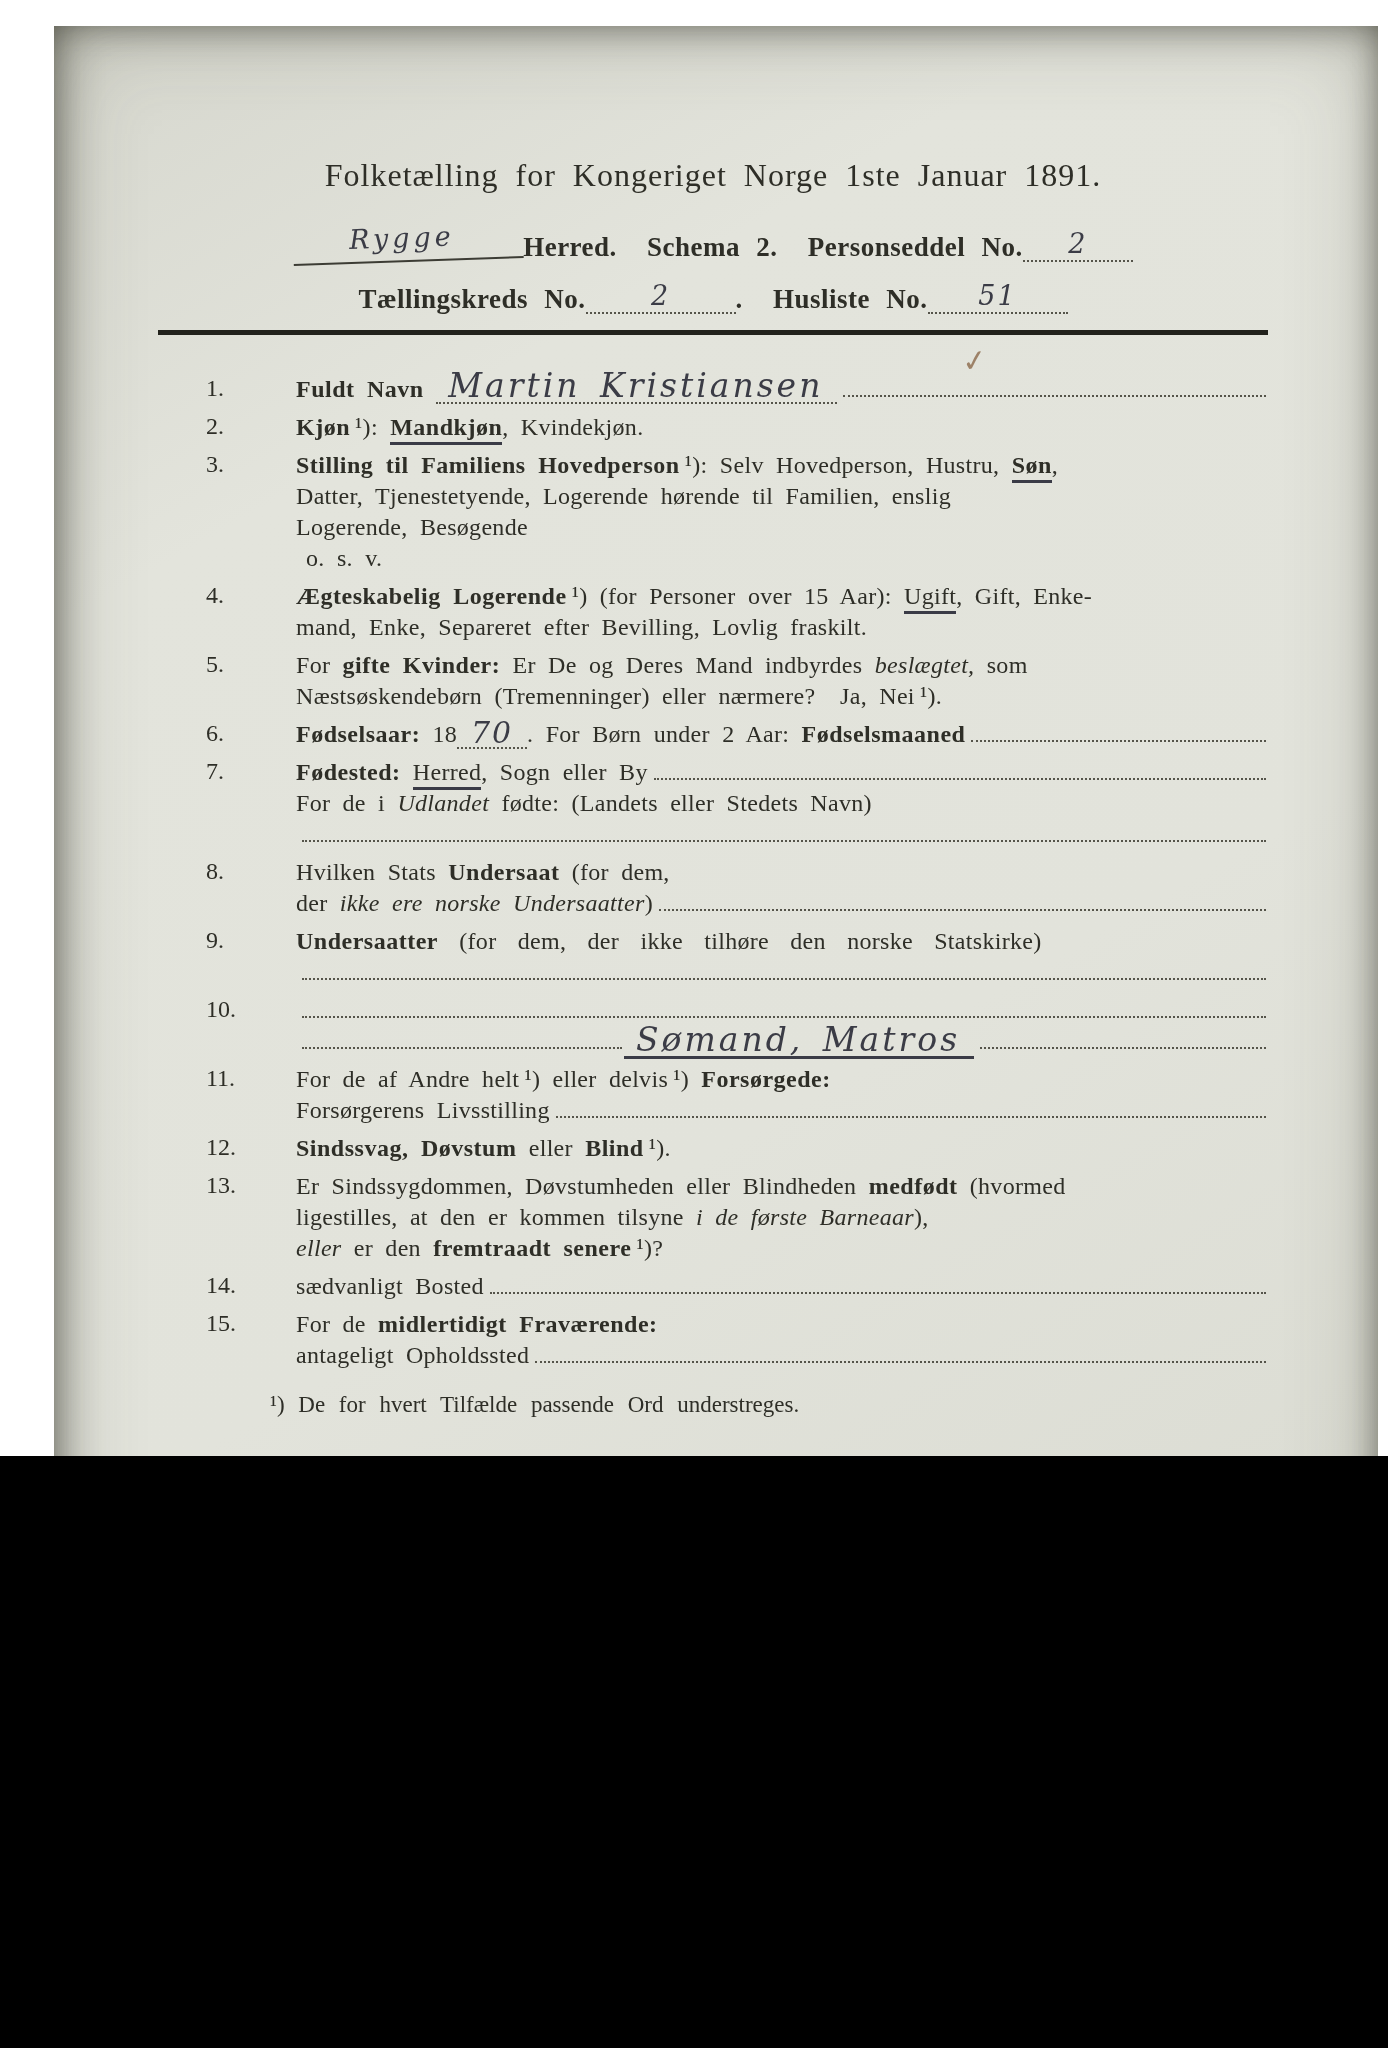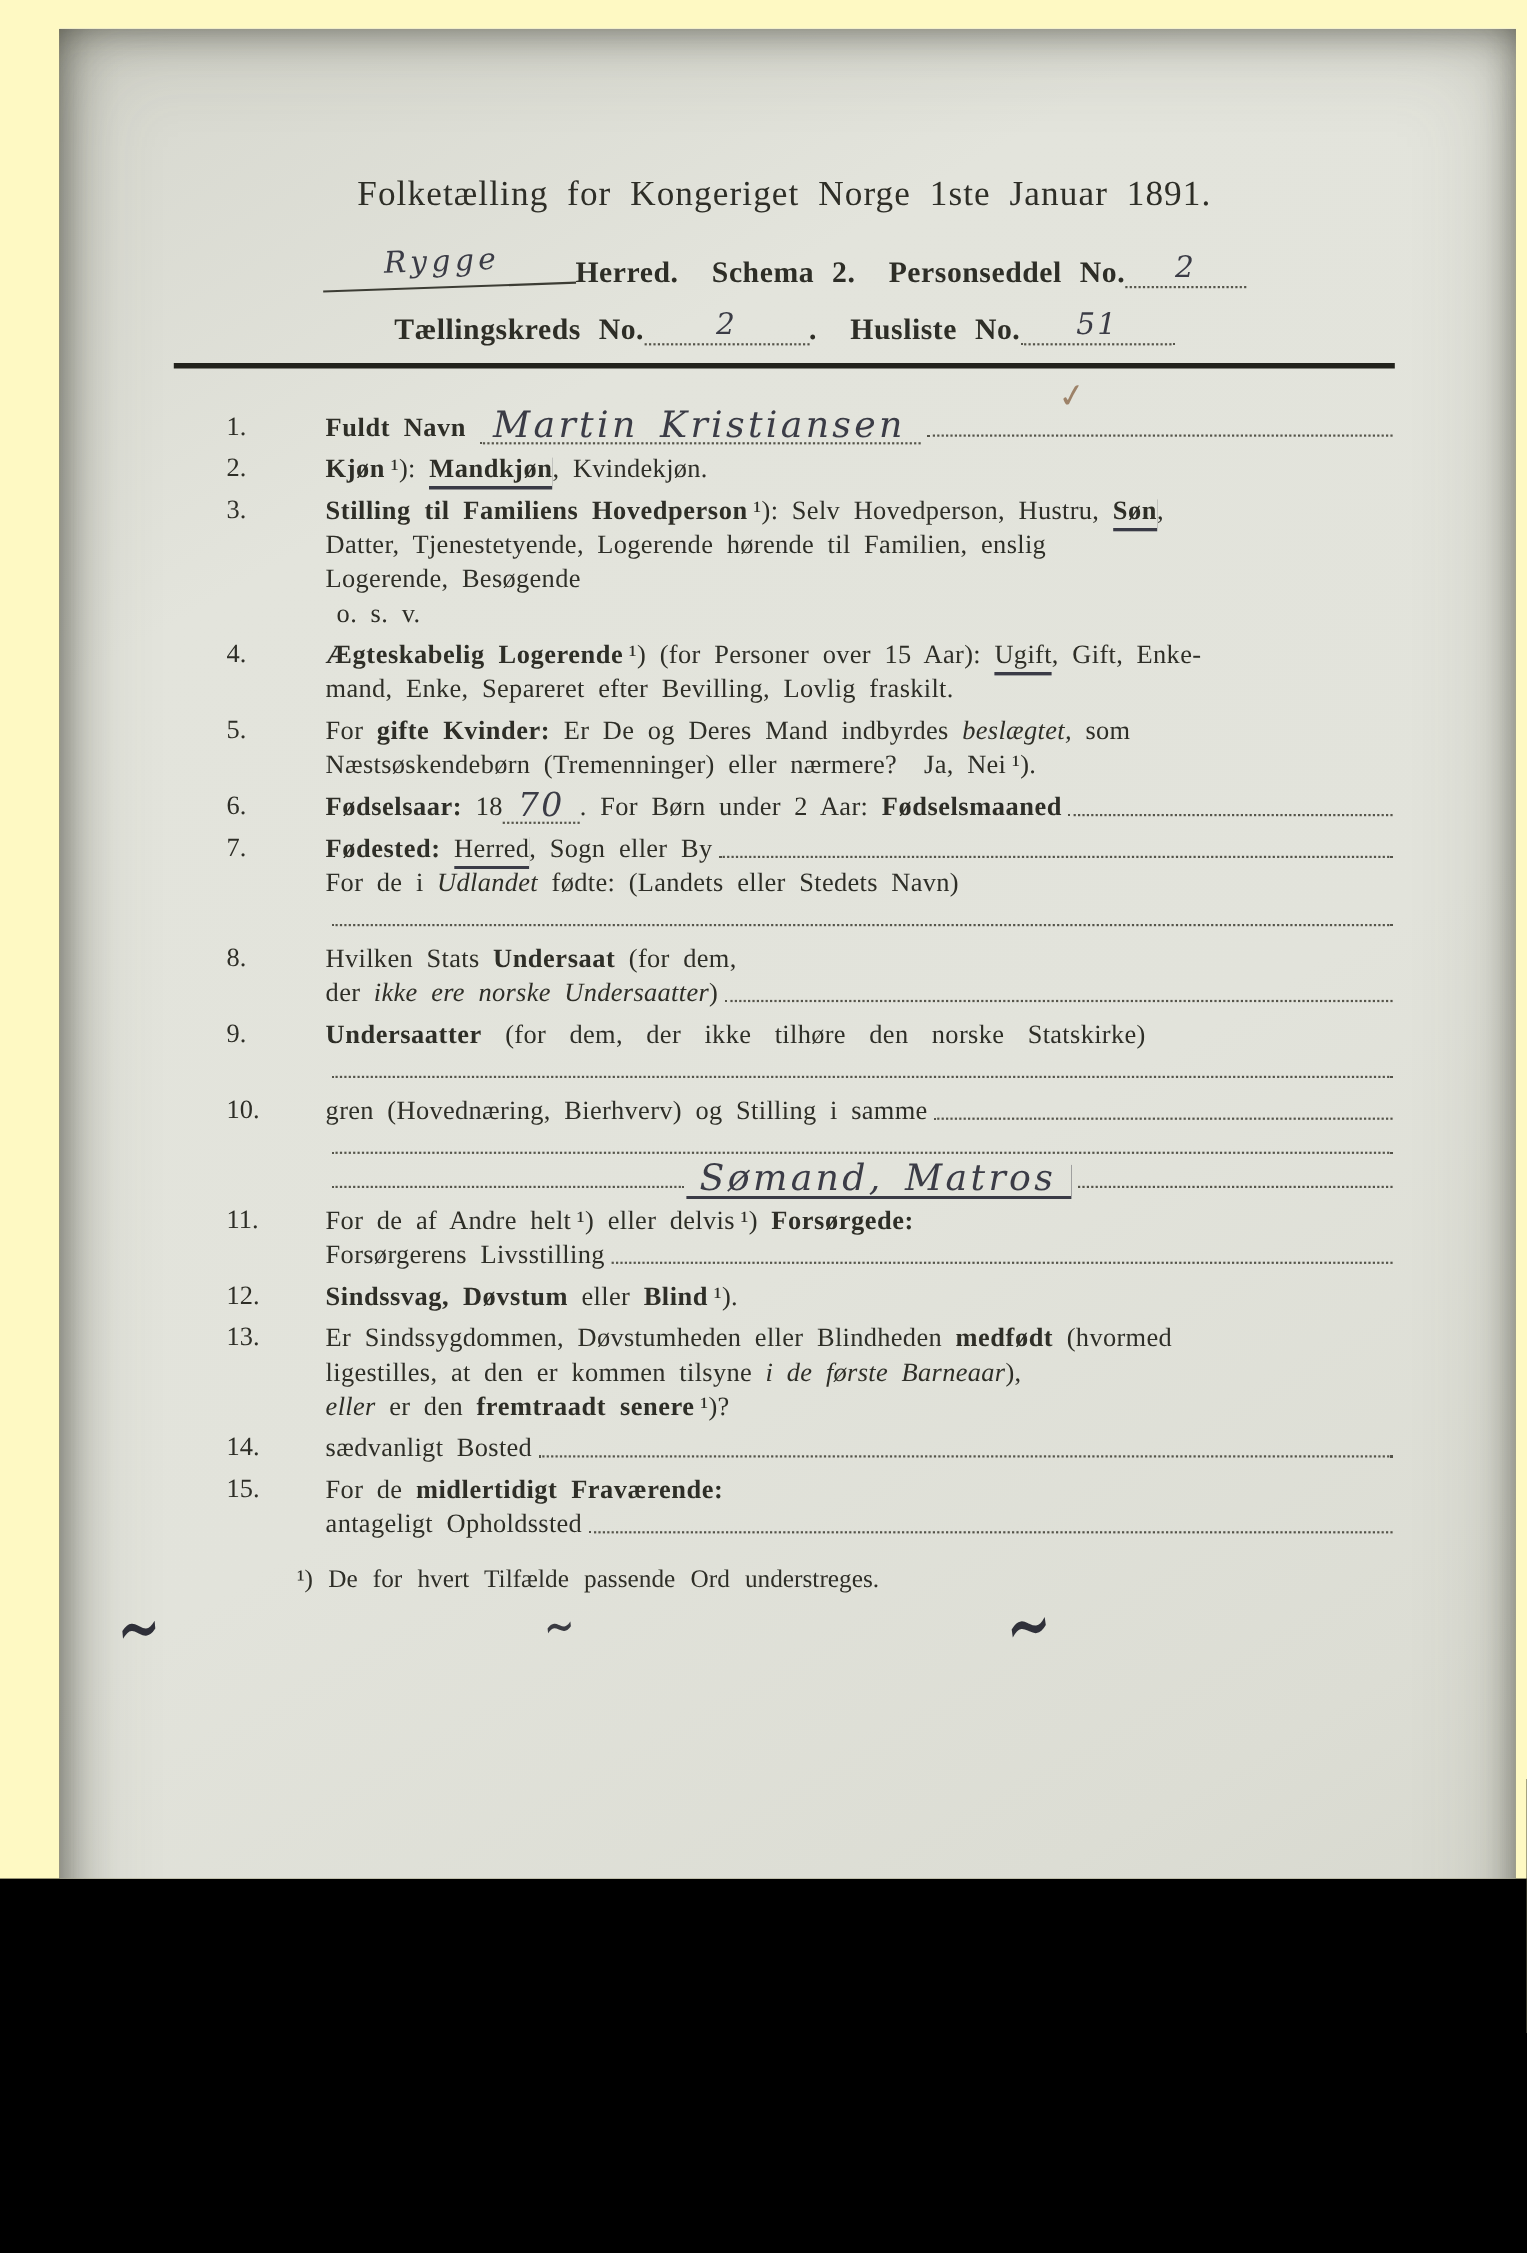--- a/index.html
+++ b/index.html
@@ -1,21 +1,21 @@
 <!DOCTYPE html>
 <html><head>
 <meta charset="utf-8">
 <style>
   * { box-sizing: border-box; }
   html,body { margin:0; padding:0; background:#000; }
   body { font-family:"Liberation Serif", serif; }
 
   .scan {
-    position:relative; width:1388px; height:1708px;
-    background:#fef9c3; overflow:hidden;
+    position:relative; width:1388px; height:1456px;
+    background:#ffffff; overflow:hidden;
   }
   .paper {
     position:absolute; left:54px; top:26px; width:1324px; height:1978px;
     background:linear-gradient(150deg,#d6d7ce 0%,#e3e4dc 22%,#e2e3db 55%,#dcddd4 80%,#d3d4ca 100%);
     box-shadow:
       inset 0 0 90px rgba(75,75,58,.30),
       inset 26px 0 46px -24px rgba(20,20,12,.45),
       inset -18px 0 36px -20px rgba(20,20,12,.35),
       inset 0 -26px 44px -22px rgba(20,20,12,.40),
       inset 0 22px 40px -22px rgba(20,20,12,.35);
@@ -224,24 +224,20 @@
               </div>
               <div class="line">
                 <span class="dots"></span>
               </div>
             </div>
           </div>
           <div class="item">
             <div class="no">10.</div>
             <div class="body">
               <div class="line">
-                <span class="run">gren (Hovednæring, Bierhverv) og Stilling i samme</span>
-                <span class="dots"></span>
-              </div>
-              <div class="line">
                 <span class="dots"></span>
               </div>
               <div class="line">
                 <span class="dots" style="flex: 0 0 320px;"></span>
                 <span class="run hu hw name">Sømand, Matros</span>
                 <span class="dots"></span>
               </div>
             </div>
           </div>
           <div class="item">

